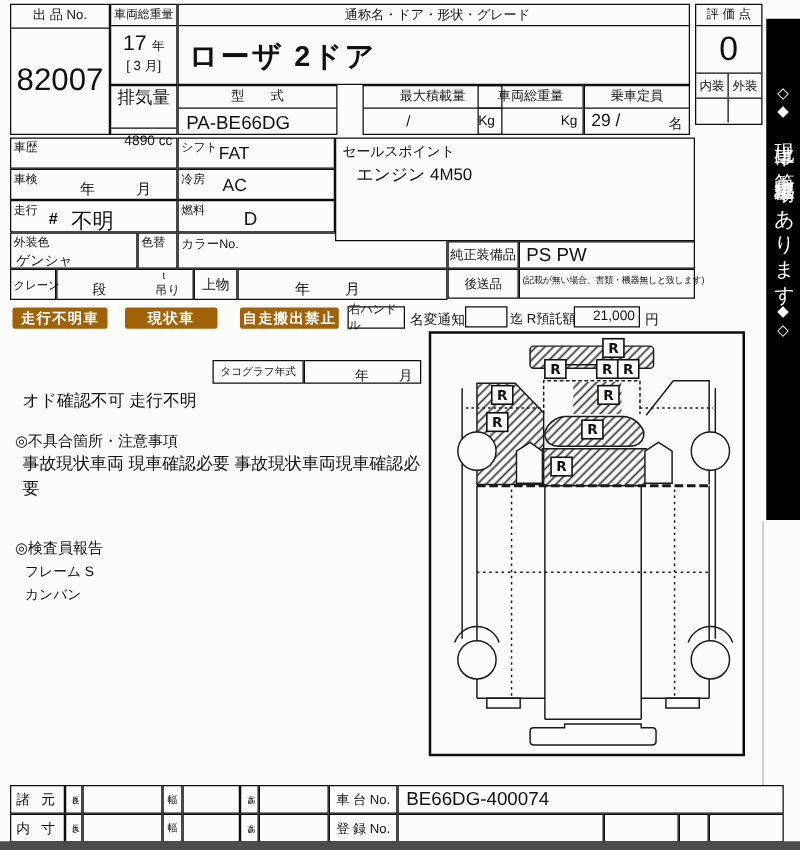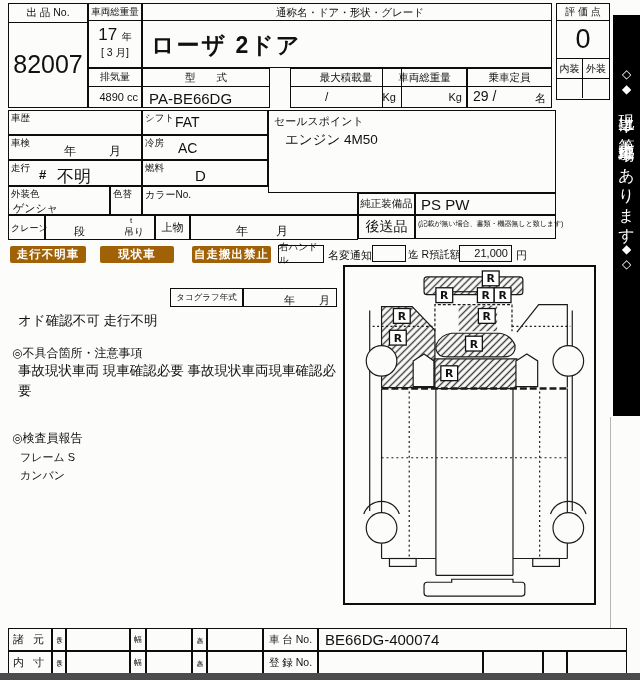--- a/index.html
+++ b/index.html
@@ -36,21 +36,21 @@
       <div style="font-size:10.5px;margin-top:1px;">[ 3 月]</div>
     </div>
   </div>
 
   <div class="cell" style="left:142px;top:3px;width:410px;height:65px;">
     <div class="lblrow" style="height:17px;text-align:center;padding-left:6px;">通称名・ドア・形状・グレード</div>
     <div style="font-size:23px;font-weight:700;padding:9px 0 0 8px;letter-spacing:2px;">ローザ  2ドア</div>
   </div>
 
   <div class="cell" style="left:88px;top:68px;width:54px;height:40px;">
-    <div class="lblrow" style="height:18px;font-size:10px;">排気量</div>
+    <div class="lblrow" style="height:34px;font-size:14px;">排気量</div>
     <div style="font-size:11px;text-align:right;padding:4px 3px 0 0;">4890 cc</div>
   </div>
 
   <div class="cell" style="left:142px;top:68px;width:128px;height:40px;">
     <div class="lblrow" style="height:18px;">型　　式</div>
     <div style="font-size:15px;padding:3px 0 0 6px;">PA-BE66DG</div>
   </div>
 
   <div class="cell" style="left:290px;top:68px;width:112px;height:40px;">
     <div class="lblrow" style="height:18px;">最大積載量</div>
@@ -152,21 +152,21 @@
     <span class="txt" style="left:5px;top:3px;font-size:11px;">セールスポイント</span>
     <span class="txt" style="left:16px;top:20px;font-size:13.5px;">エンジン 4M50</span>
   </div>
   <div class="cell" style="left:358px;top:193px;width:57px;height:22px;">
     <div class="center" style="height:100%;font-size:10.5px;">純正装備品</div>
   </div>
   <div class="cell" style="left:415px;top:193px;width:141px;height:22px;">
     <span class="txt" style="left:5px;top:2px;font-size:15px;">PS PW</span>
   </div>
   <div class="cell" style="left:358px;top:215px;width:57px;height:24px;">
-    <div class="center" style="height:100%;font-size:14px;">後送品</div>
+    <div class="center" style="height:100%;font-size:10px;">後送品</div>
   </div>
   <div class="cell" style="left:415px;top:215px;width:141px;height:24px;">
     <span class="txt" style="left:2px;top:3px;font-size:7.2px;letter-spacing:-0.2px;">(記載が無い場合、書類・機器無しと致します)</span>
   </div>
 
   <div class="badge" style="left:10px;top:246px;width:76px;height:17px;">走行不明車</div>
   <div class="badge" style="left:100px;top:246px;width:74px;height:17px;">現状車</div>
   <div class="badge" style="left:192px;top:246px;width:79px;height:17px;">自走搬出禁止</div>
   <div class="cell center" style="left:278px;top:245px;width:46px;height:18px;font-size:9.5px;">右ハンドル</div>
   <span class="txt" style="left:328px;top:248px;font-size:11px;">名変通知</span>

